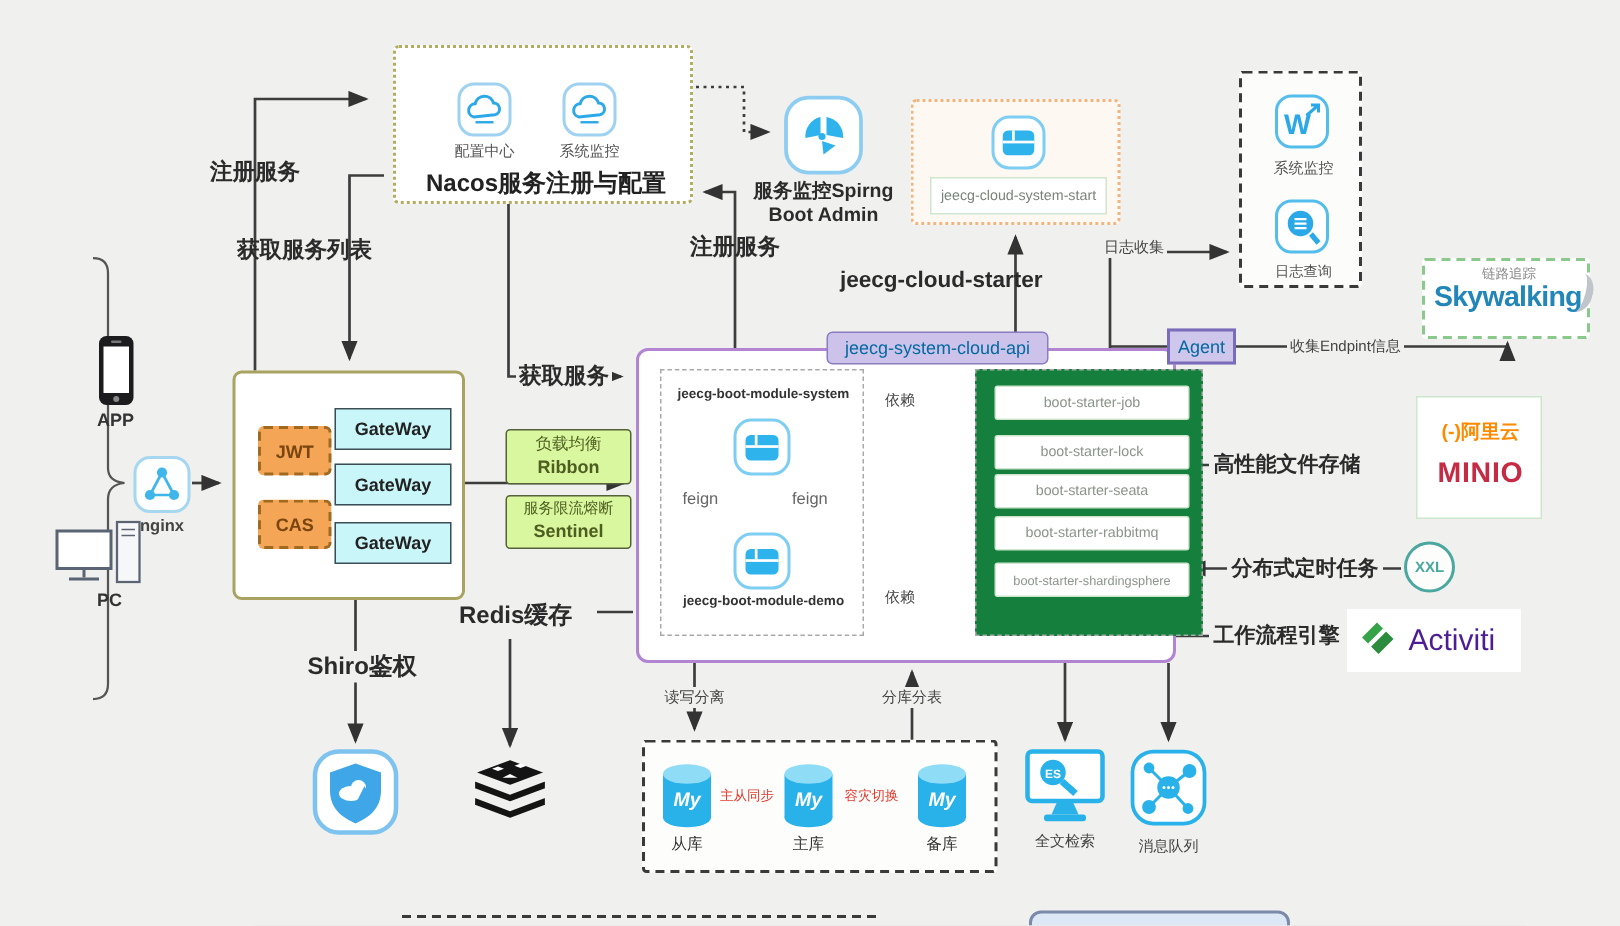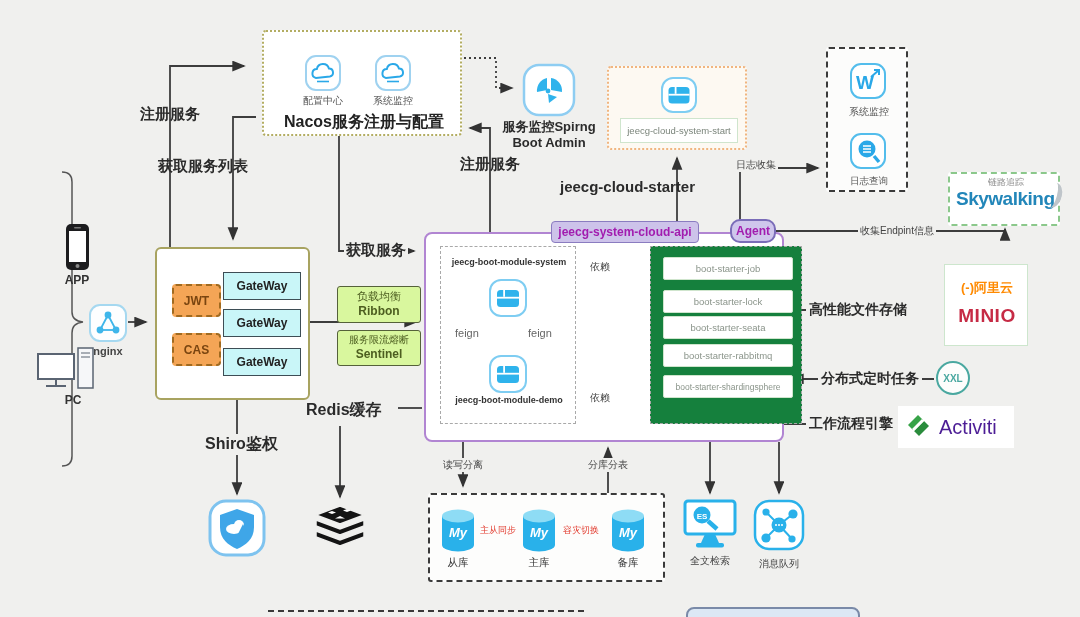--- a/index.html
+++ b/index.html
@@ -15,21 +15,21 @@
   .icon-cap{position:absolute;z-index:3;font-size:10px;color:#555;text-align:center;white-space:nowrap;}
   .dashbox{border:2px dashed #3a3a3a;background:#fcfcfb;border-radius:3px;}
   .starter{position:absolute;left:12px;width:128px;height:21px;background:#fff;border:1px solid #cfe5cd;
            border-radius:2px;font-size:9.5px;color:#8a948a;display:flex;align-items:center;justify-content:center;}
   .gw{position:absolute;left:66px;width:76px;height:26px;background:#c9f6f8;border:1.5px solid #3d4d55;
       font-size:12px;font-weight:bold;color:#222;display:flex;align-items:center;justify-content:center;}
   .tagbox{position:absolute;left:15px;width:45px;height:29px;background:#f4a556;border:2px dashed #a06a20;
       border-radius:4px;font-size:12px;font-weight:bold;color:#7a4510;display:flex;align-items:center;justify-content:center;}
   .greenbox{position:absolute;width:82px;background:#d9f79e;border:1.5px solid #55613a;border-radius:3px;
       text-align:center;color:#4d5e20;padding:3px 0;line-height:1.25;z-index:2;}
-  .badge{display:flex;align-items:center;justify-content:center;font-weight:bold;color:#a21caf;}
+  .badge{display:flex;align-items:center;justify-content:center;font-weight:normal;color:#0369a1;}
 </style>
 </head>
 <body>
 
 <div class="canvas">
 
   <svg class="layer" width="1080" height="617">
     <defs>
       <marker id="m" markerWidth="9" markerHeight="8" refX="6.5" refY="3" orient="auto">
         <path d="M0,0 L7.5,3 L0,6 z" fill="#333"></path>
@@ -191,21 +191,21 @@
     </div>
     <div class="icon-cap" style="left:15px;top:126px;width:52px;font-size:9.5px;">日志查询</div>
   </div>
 
   <div class="node" style="left:948px;top:172px;width:112px;height:54px;background:#fff;border:2px dashed #8bc88b;border-radius:3px;">
     <div class="abs" style="left:0;top:2px;width:112px;text-align:center;font-size:9px;color:#888;">链路追踪</div>
     <div class="abs" style="left:6px;top:14px;font-size:19px;font-weight:bold;color:#2286b9;letter-spacing:-0.5px;">Skywalking</div>
     <div class="abs" style="left:94px;top:8px;width:13px;height:26px;border-radius:50%;border-right:5px solid #bfc5ca;transform:rotate(15deg);"></div>
   </div>
 
-  <div class="node badge" style="left:730px;top:219px;width:46px;height:24px;background:#cfc6ec;border:2px solid #7a6cb8;border-radius:10px;font-size:12px;">Agent</div>
+  <div class="node badge" style="left:778px;top:219px;width:46px;height:24px;background:#cfc6ec;border:2px solid #7a6cb8;border-radius:0;font-size:12px;">Agent</div>
   <div class="node badge" style="left:551px;top:221px;width:148px;height:22px;background:#cdc3ea;border:1.5px solid #8a7cc0;border-radius:4px;font-size:12px;">jeecg-system-cloud-api</div>
 
   <div class="node" style="left:424px;top:232px;width:360px;height:210px;background:#fff;border:2px solid #b185d2;border-radius:8px;z-index:1;"></div>
 
   <div class="node" style="left:440px;top:246px;width:136px;height:178px;border:1.5px dashed #a9a9a9;background:#fff;">
     <div class="abs" style="left:0;top:10px;width:136px;text-align:center;font-size:9px;font-weight:bold;color:#333;">jeecg-boot-module-system</div>
     <div class="abs" style="left:47px;top:31px;">
       <svg width="40" height="40">
           <rect x="2" y="2" width="36" height="36" rx="11" fill="#fff" stroke="#7ecdf2" stroke-width="2"></rect>
           <rect x="9" y="12" width="22" height="17" rx="3.5" fill="#2fb3ec"></rect>

